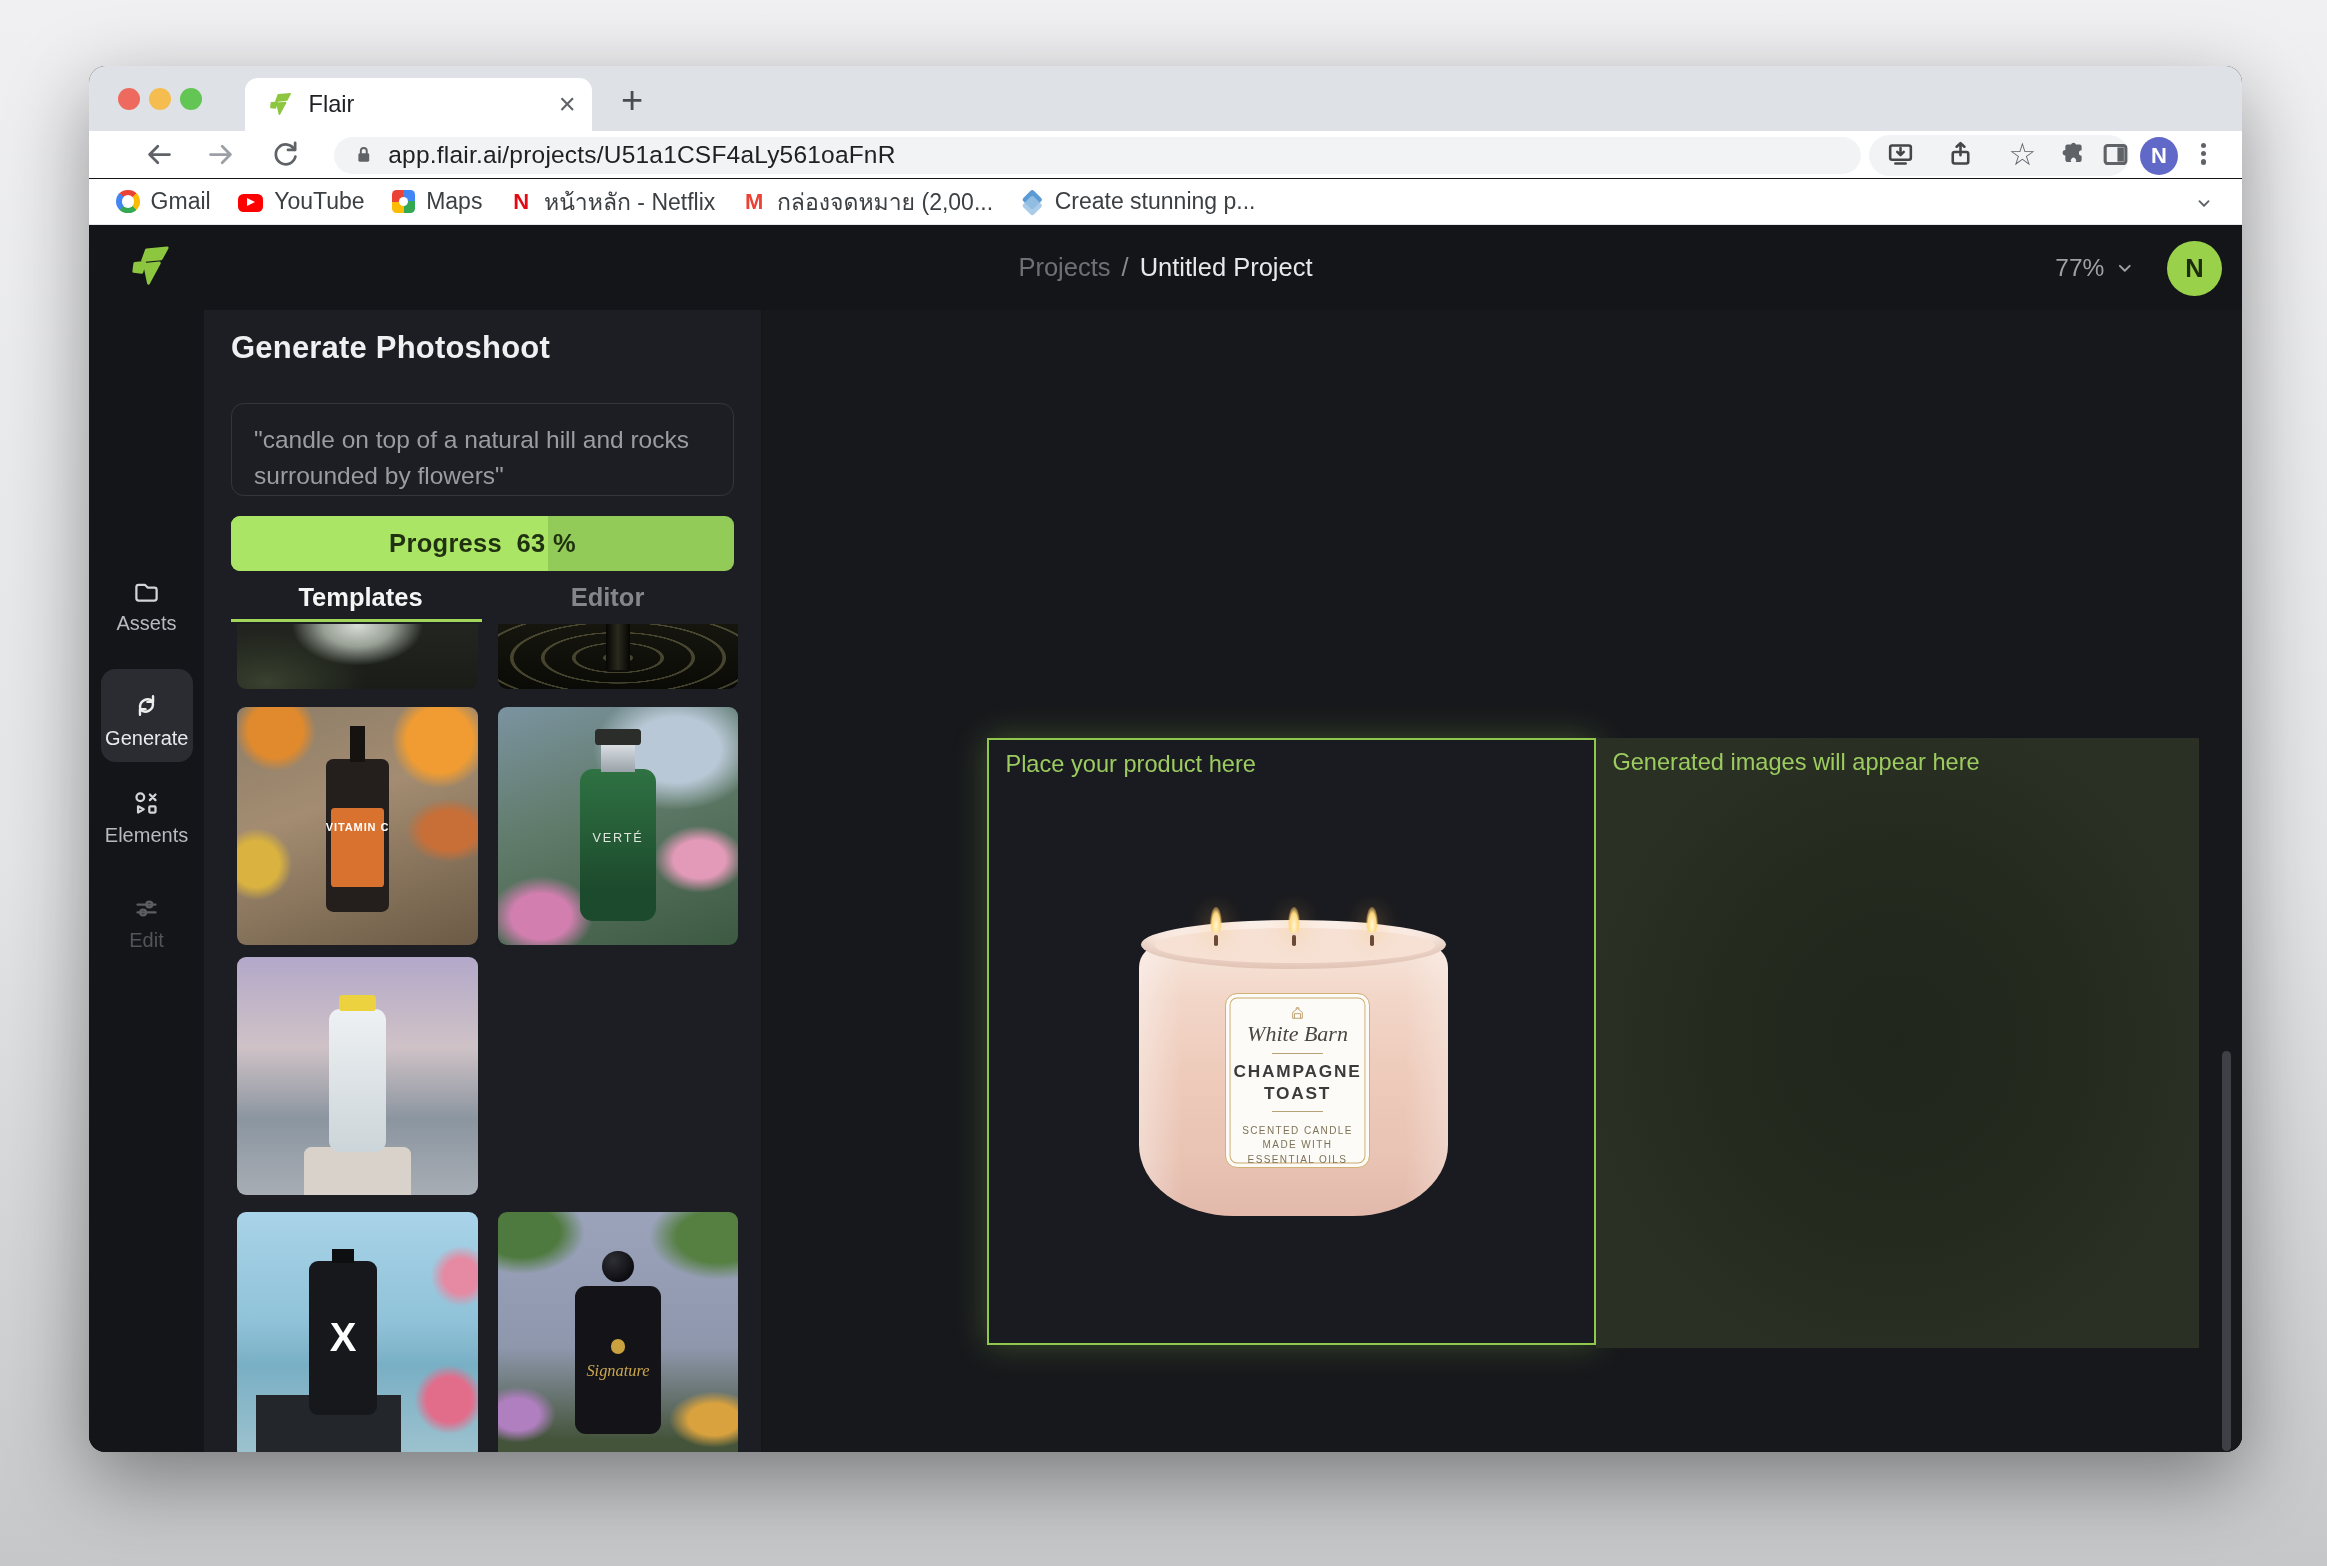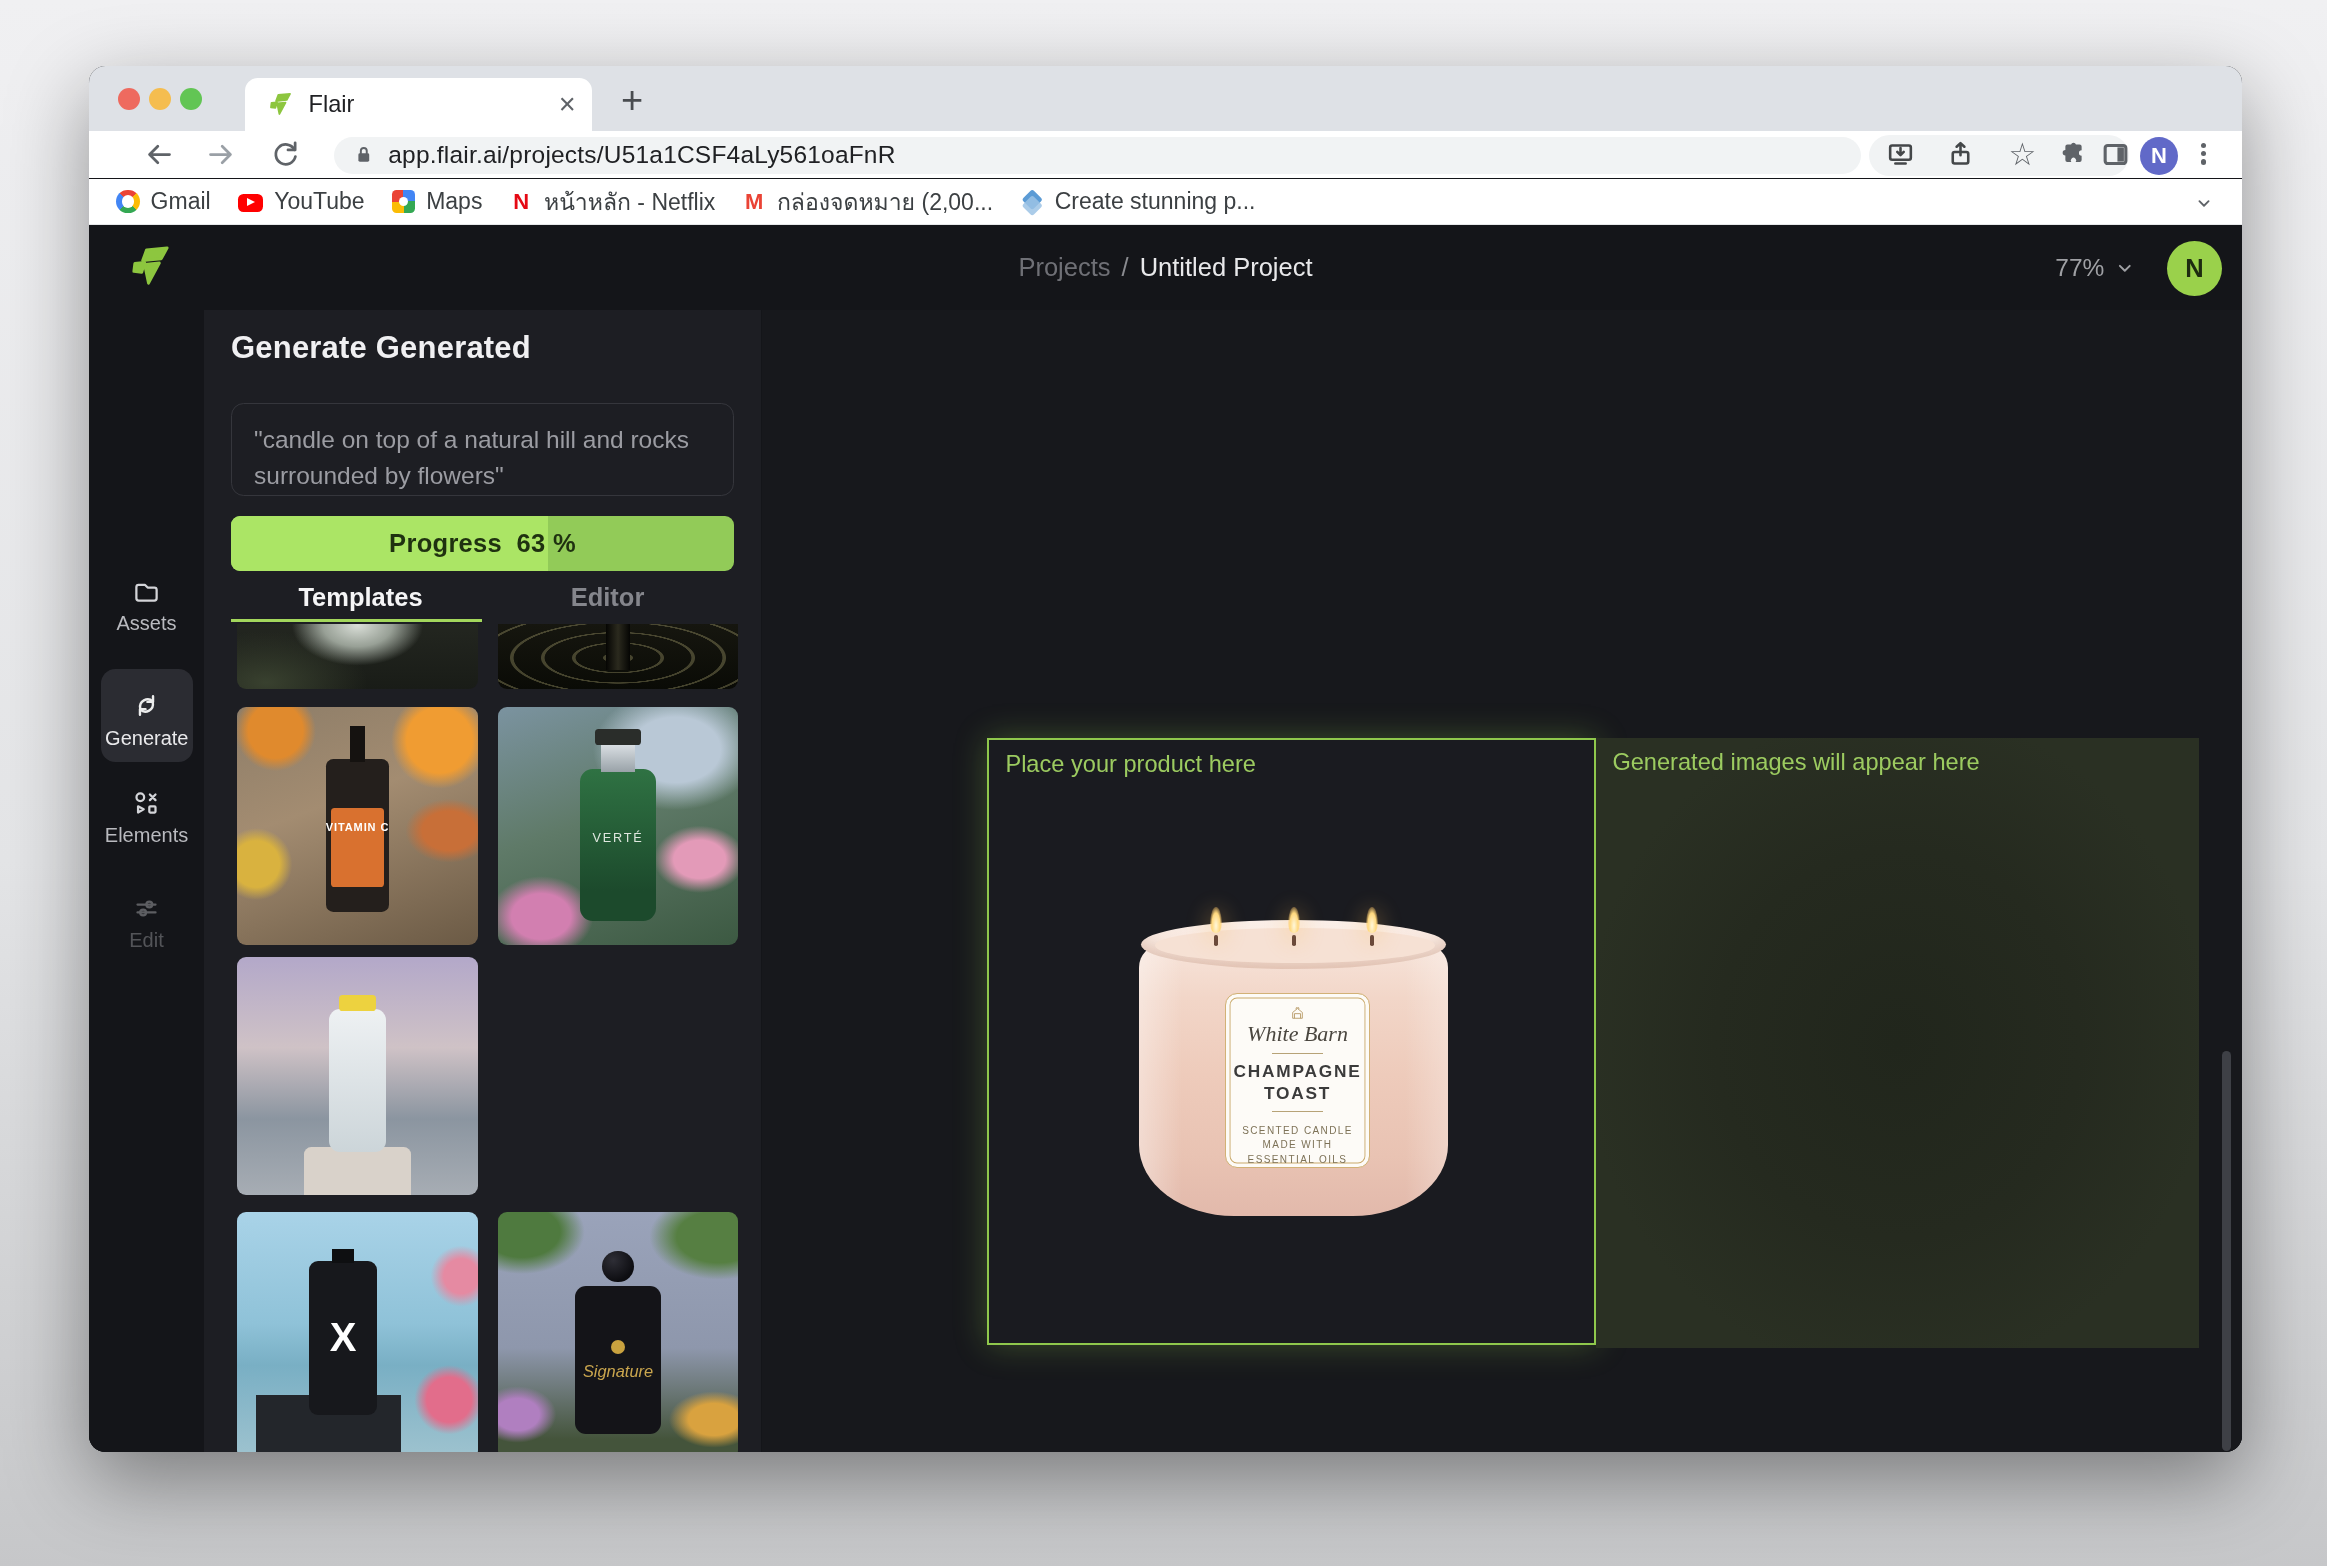--- a/index.html
+++ b/index.html
@@ -150,21 +150,21 @@
     radial-gradient(95px 64px at 10% 8%, #4f7a3f 0 40%, rgba(0,0,0,0) 66%),
     radial-gradient(105px 65px at 92% 10%, #567f42 0 40%, rgba(0,0,0,0) 66%),
     radial-gradient(75px 47px at 90% 84%, #d9a23f 0 34%, rgba(0,0,0,0) 60%),
     radial-gradient(65px 47px at 8% 82%, #b07fc0 0 34%, rgba(0,0,0,0) 60%),
     linear-gradient(180deg,#9aa3ba 0%,#8e97ac 55%,#44543b 92%); }
   .t8-bottle { position:absolute; left:32%; top:30%; width:36%; height:60%; background:#141418; border-radius:11px;
     display:flex; flex-direction:column; align-items:center; justify-content:center; }
   .t8-bottle::before { content:""; position:absolute; left:32%; top:-24%; width:36%; aspect-ratio:1; border-radius:50%;
     background:radial-gradient(circle at 35% 30%, #2e2e36, #0d0d11 70%); }
   .t8-dot { width:14.5px; height:14.5px; border-radius:50%; background:#c9a23f; margin-bottom:7.3px; }
-  .t8-text { color:#caa64e; font-family:Liberation Sans, sans-serif; font-style:italic; font-size:16.4px; }
+  .t8-text { color:#caa64e; font-family:Liberation Serif, serif; font-style:italic; font-size:16.4px; }
   .t3-text { position:absolute; left:10%; top:48%; width:80%; text-align:center; color:#fff; font-size:11px;
     font-weight:700; letter-spacing:0.9px; z-index:2; }
   .t4-text { position:absolute; left:0; top:52%; width:100%; text-align:center; color:#dfe7df; font-size:12.7px;
     letter-spacing:1.8px; z-index:2; }
 
   
   .canvas { position:absolute; left:673px; top:85px; width:1480px; height:1142px; background:#17181c; }
   .product-box { position:absolute; left:225px; top:428px; width:609px; height:607px; background:#1a1b20;
     border:2.7px solid #8fc84c; box-shadow:0 0 31px rgba(145,205,75,.30); }
   .box-label { position:absolute; left:16.4px; top:11px; font-size:23.6px; color:#9ccb60; }
@@ -372,21 +372,21 @@
             <path d="M4 8.5 H20"></path>
               <circle cx="14.5" cy="8.5" r="2.6"></circle>
             <path d="M4 15.5 H20"></path>
               <circle cx="9" cy="15.5" r="2.6"></circle>
           </svg>
           <span class="lbl">Edit</span>
         </div>
       </div>
 
       <div class="panel">
-        <div class="p-title">Generate Generated</div>
+        <div class="p-title">Generate Photoshoot</div>
         <div class="promptbox">"candle on top of a natural hill and rocks surrounded by flowers"</div>
         <div class="progress">
           <div class="progress-fill" style="width: 63%;"></div>
           <div class="progress-text">
             <span>Progress</span>
               <span>63 %</span>
           </div>
         </div>
         <div class="ptab ptab-templates">Templates</div>
         <div class="ptab ptab-editor">Editor</div>

